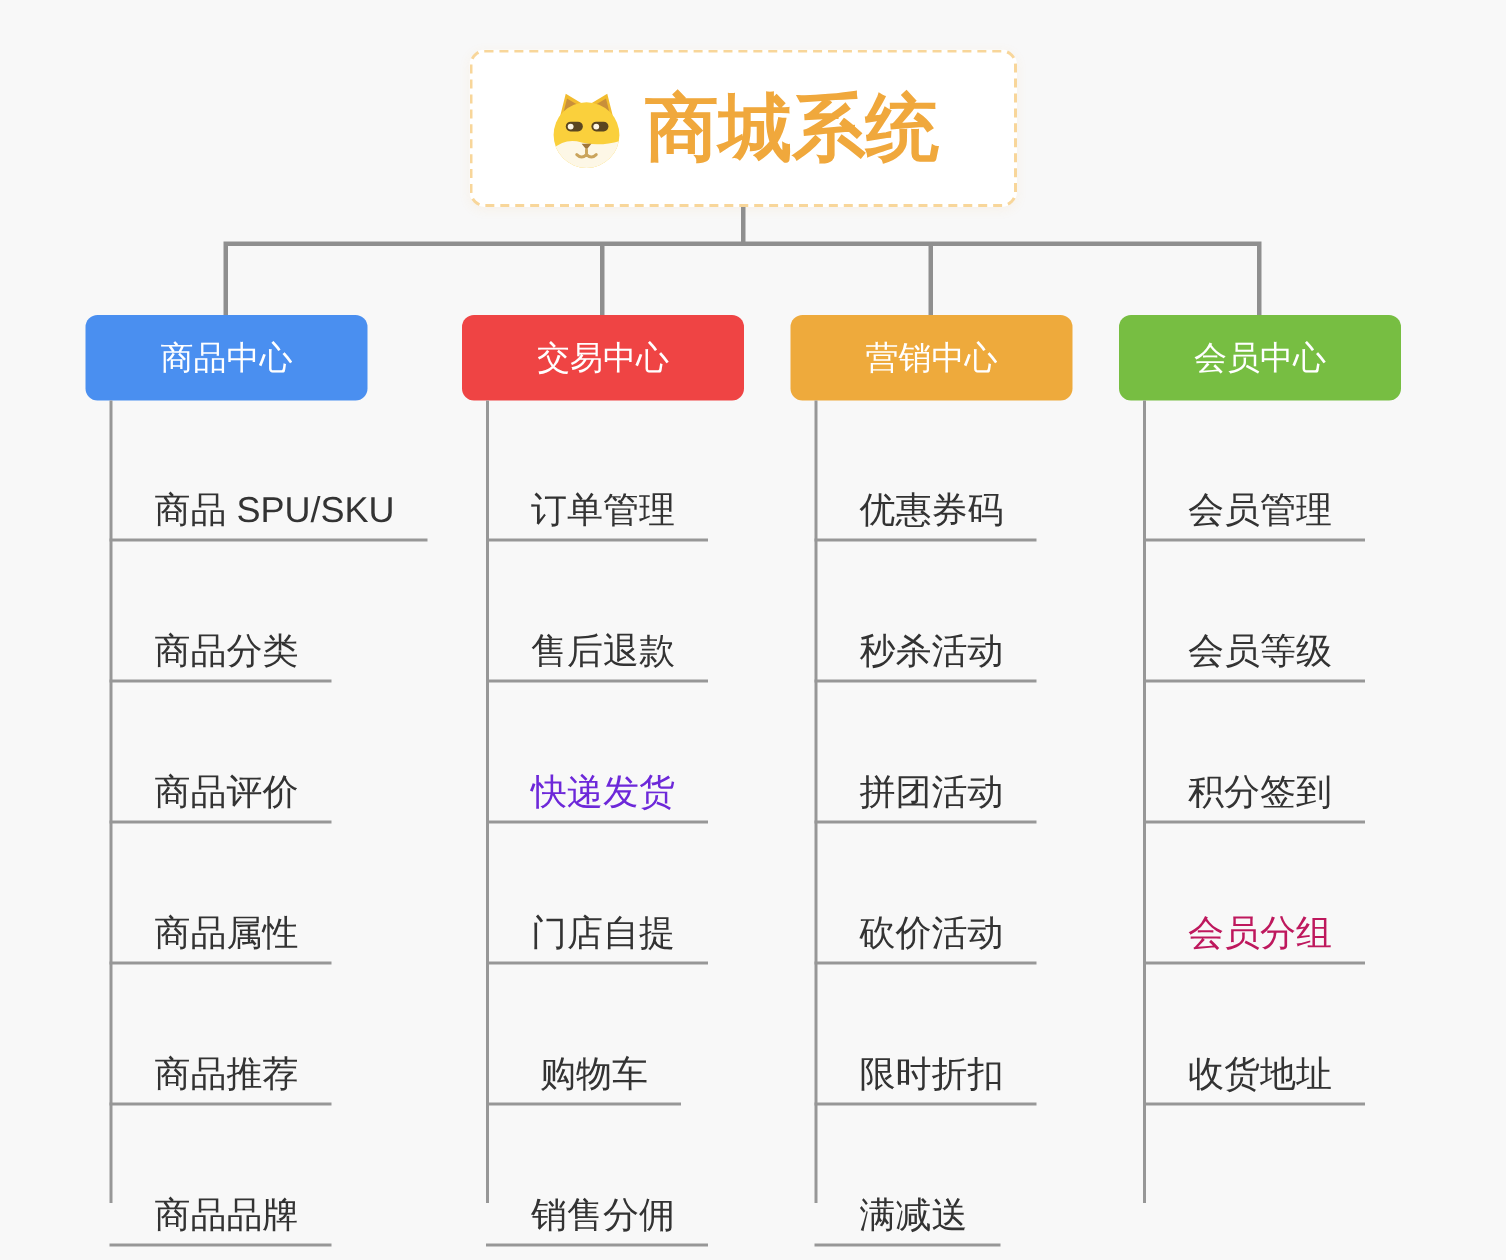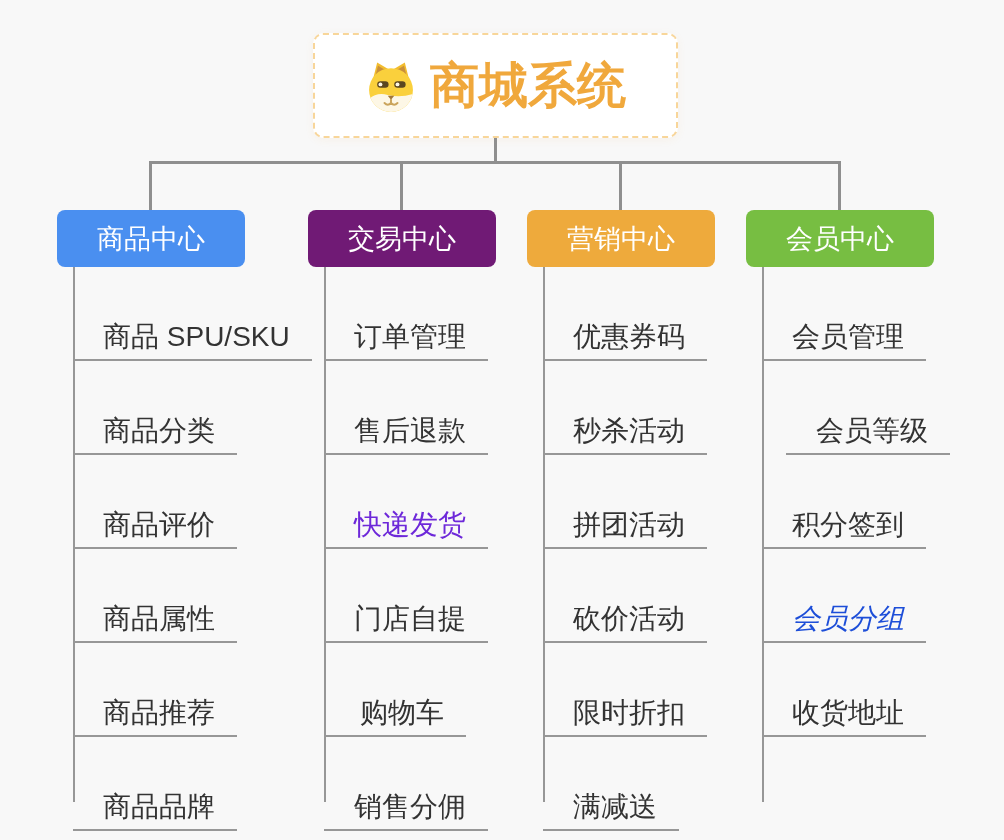--- a/index.html
+++ b/index.html
@@ -52,21 +52,21 @@
   .branch { position: absolute; top: 210px; width: 188px; }
   .branch:nth-child(1) { left: 57px;  }
   .branch:nth-child(2) { left: 308px; }
   .branch:nth-child(3) { left: 527px; }
   .branch:nth-child(4) { left: 746px; }
 
   .branch-header {
     height: 57px;
     border-radius: 8px;
     color: #ffffff;
-    font-size: 27px;
+    font-size: 22px;
     display: flex;
     align-items: center;
     justify-content: center;
     white-space: nowrap;
     cursor: default;
   }
   .branch-rail {
     position: absolute;
     left: 16px; top: 57px;
     width: 2px; height: 535px;
@@ -78,21 +78,21 @@
     margin: 0; padding: 0;
     list-style: none;
   }
   .branch-item {
     height: 89px;
     display: flex;
     align-items: flex-end;
     width: fit-content;
     padding: 0 22px 3px 30px;
     border-bottom: 2px solid #979797;
-    font-size: 28px;
+    font-size: 24px;
     color: #333333;
     white-space: nowrap;
   }
 </style>
 </head>
 <body>
 
 <div class="canvas" style="background: rgb(248, 248, 248);">
 
   
@@ -141,21 +141,21 @@
           <li class="branch-item" style="color: rgb(51, 51, 51); border-bottom-color: rgb(151, 151, 151);">商品 SPU/SKU</li>
           <li class="branch-item" style="color: rgb(51, 51, 51); border-bottom-color: rgb(151, 151, 151);">商品分类</li>
           <li class="branch-item" style="color: rgb(51, 51, 51); border-bottom-color: rgb(151, 151, 151);">商品评价</li>
           <li class="branch-item" style="color: rgb(51, 51, 51); border-bottom-color: rgb(151, 151, 151);">商品属性</li>
           <li class="branch-item" style="color: rgb(51, 51, 51); border-bottom-color: rgb(151, 151, 151);">商品推荐</li>
           <li class="branch-item" style="color: rgb(51, 51, 51); border-bottom-color: rgb(151, 151, 151);">商品品牌</li>
         </ul>
     </section>
   
     <section class="branch">
-      <div class="branch-header" style="background: #701a75;">交易中心</div>
+      <div class="branch-header" style="background: #ef4444;">交易中心</div>
       <div class="branch-rail" style="background: rgb(151, 151, 151);"></div>
       <ul class="branch-items">
           <li class="branch-item" style="color: rgb(51, 51, 51); border-bottom-color: rgb(151, 151, 151);">订单管理</li>
           <li class="branch-item" style="color: rgb(51, 51, 51); border-bottom-color: rgb(151, 151, 151);">售后退款</li>
           <li class="branch-item" style="color: #6d28d9; border-bottom-color: rgb(151, 151, 151);">快递发货</li>
           <li class="branch-item" style="color: rgb(51, 51, 51); border-bottom-color: rgb(151, 151, 151);">门店自提</li>
           <li class="branch-item" style="color: rgb(51, 51, 51); border-bottom-color: rgb(151, 151, 151); padding-left: 36px;">购物车</li>
           <li class="branch-item" style="color: rgb(51, 51, 51); border-bottom-color: rgb(151, 151, 151);">销售分佣</li>
         </ul>
     </section>
@@ -171,23 +171,23 @@
           <li class="branch-item" style="color: rgb(51, 51, 51); border-bottom-color: rgb(151, 151, 151);">限时折扣</li>
           <li class="branch-item" style="color: rgb(51, 51, 51); border-bottom-color: rgb(151, 151, 151);">满减送</li>
         </ul>
     </section>
   
     <section class="branch">
       <div class="branch-header" style="background: rgb(119, 190, 66);">会员中心</div>
       <div class="branch-rail" style="background: rgb(151, 151, 151);"></div>
       <ul class="branch-items">
           <li class="branch-item" style="color: rgb(51, 51, 51); border-bottom-color: rgb(151, 151, 151);">会员管理</li>
-          <li class="branch-item" style="color: rgb(51, 51, 51); border-bottom-color: rgb(151, 151, 151); margin-left: 24px;">会员等级</li>
+          <li class="branch-item" style="color: rgb(51, 51, 51); border-bottom-color: rgb(151, 151, 151);">会员等级</li>
           <li class="branch-item" style="color: rgb(51, 51, 51); border-bottom-color: rgb(151, 151, 151);">积分签到</li>
-          <li class="branch-item" style="color: #1d4ed8; border-bottom-color: rgb(151, 151, 151); font-style: italic;">会员分组</li>
+          <li class="branch-item" style="color: #be185d; border-bottom-color: rgb(151, 151, 151);">会员分组</li>
           <li class="branch-item" style="color: rgb(51, 51, 51); border-bottom-color: rgb(151, 151, 151);">收货地址</li>
         </ul>
     </section>
   </div>
 
   
 
 </div>
 
 </body></html>

